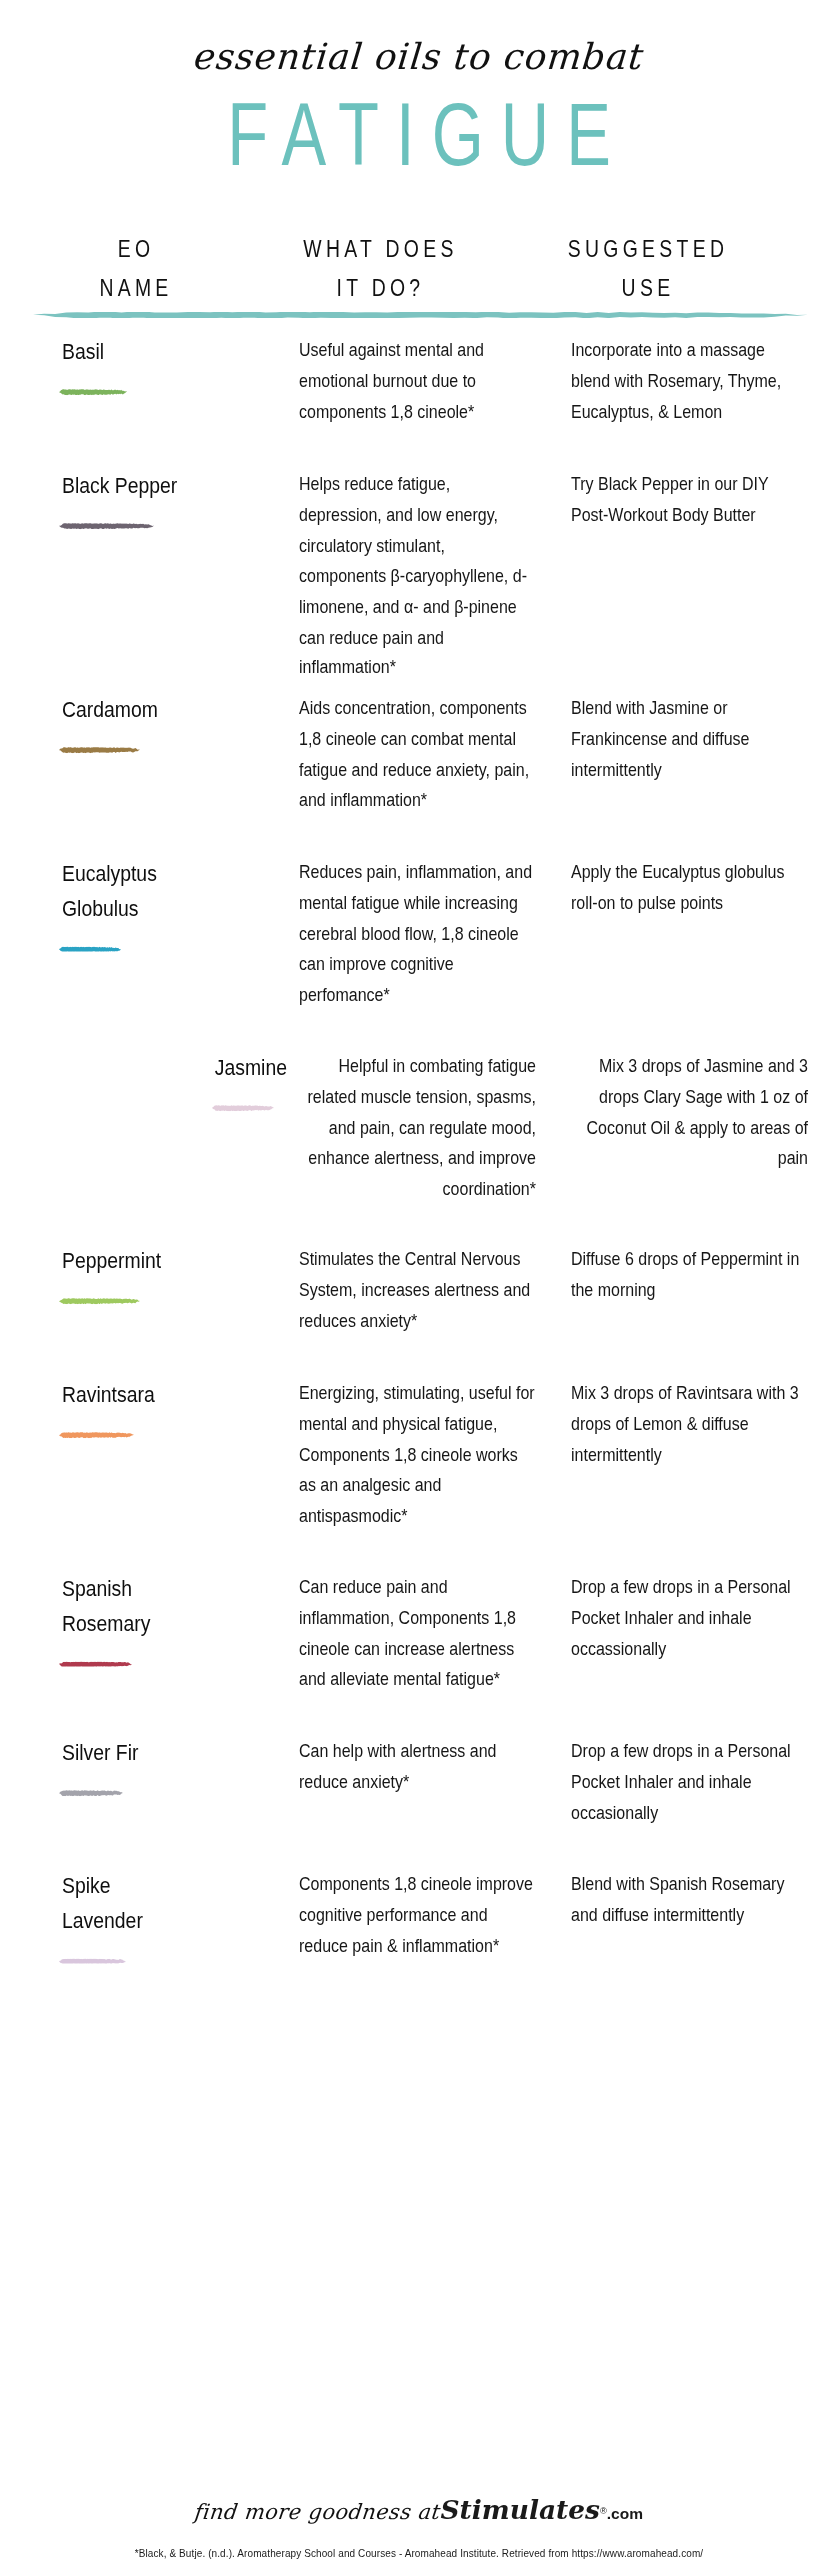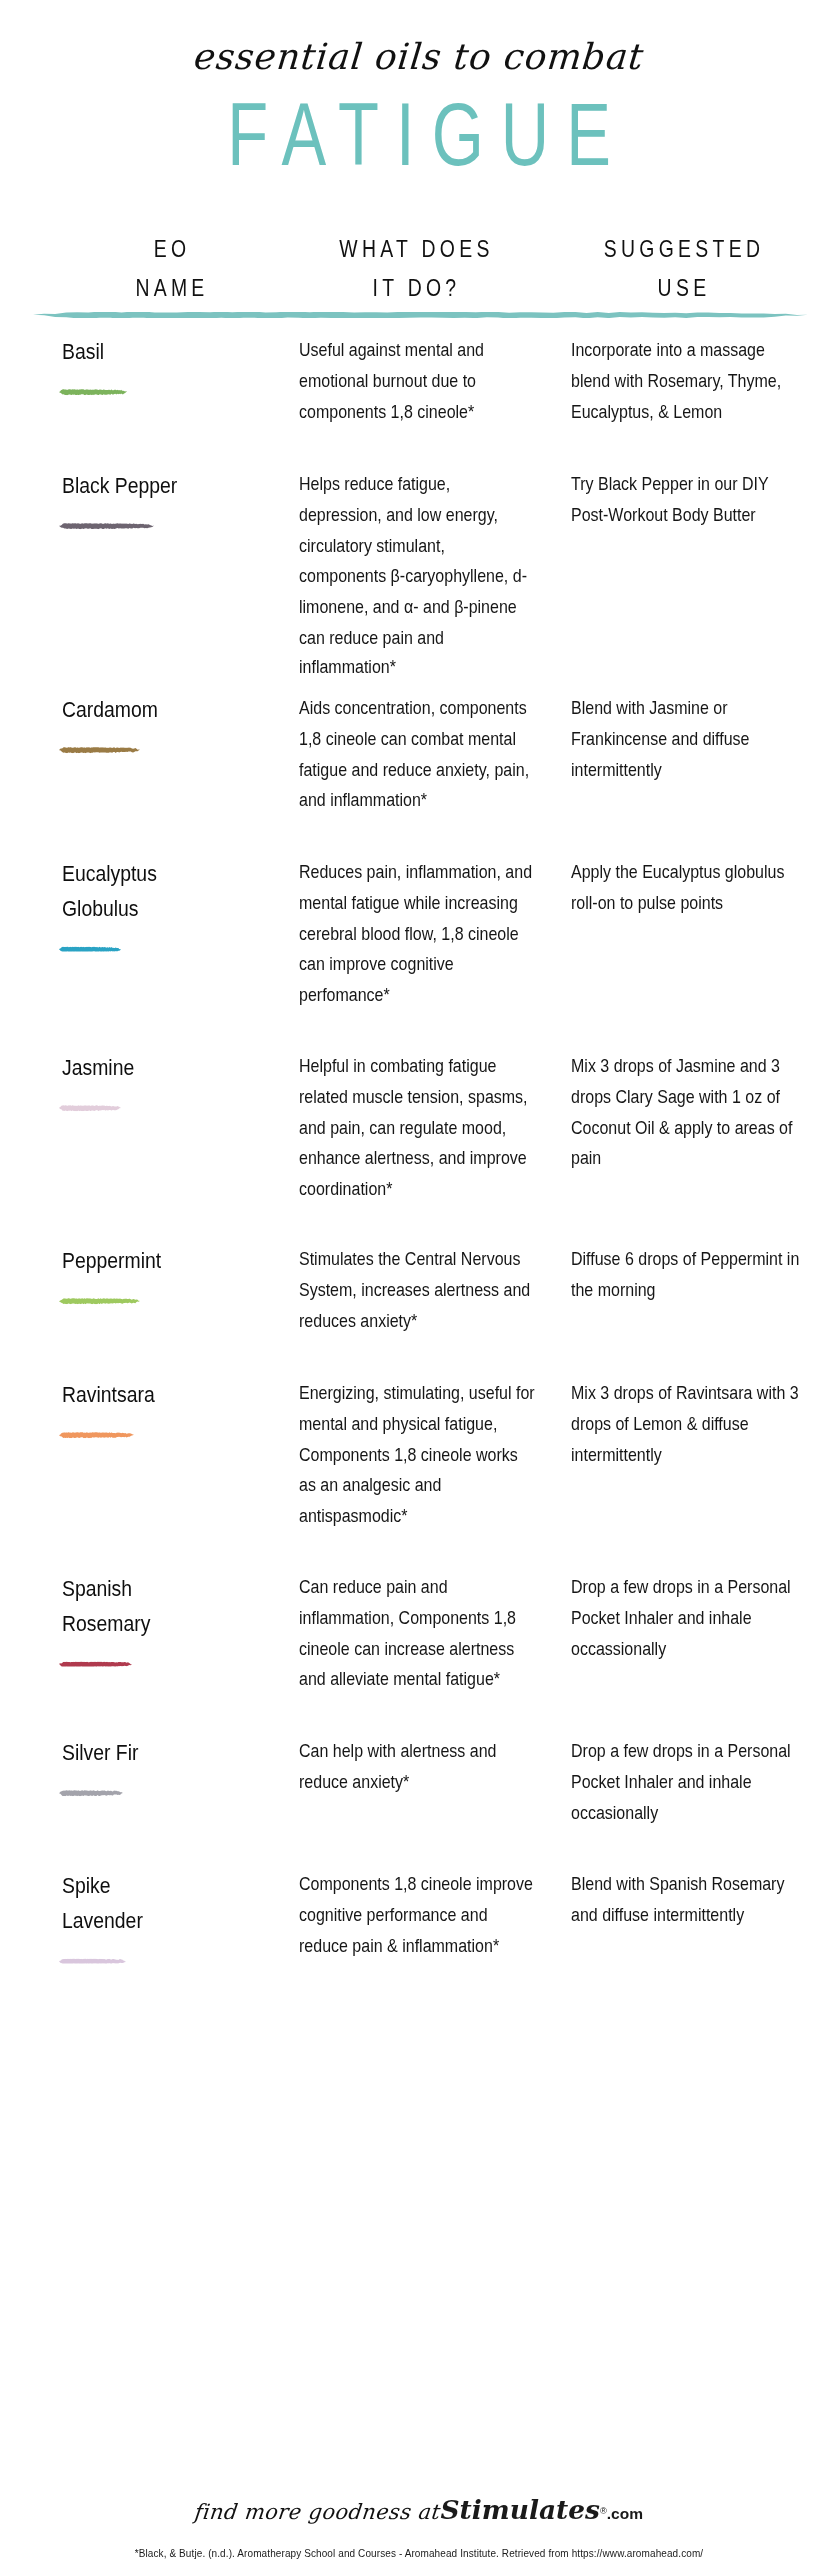--- a/index.html
+++ b/index.html
@@ -46,21 +46,20 @@
     line-height: 1.05;
     transform: scaleY(1.32);
     transform-origin: top center;
   }
 
   
   .col-headers {
     position: relative;
     margin-top: 71px;
     height: 75px;
-    margin-left: 36px;
   }
 
   .col-head {
     position: absolute;
     top: 0;
     font-family: "Liberation Sans", sans-serif;
     font-size: 19.4px;
     font-weight: 400;
     letter-spacing: 4.3px;
     line-height: 1.55;
@@ -233,21 +232,21 @@
     <div class="row" style="height: 189px;">
       <div class="cell cell-name">
         <div><span class="name-text">Eucalyptus</span></div>
         <div><span class="name-text">Globulus<span class="underline" style="width: 62px;"><svg viewBox="0 0 80 6" preserveAspectRatio="none" width="62" height="4.7">
                 <path d="M0.0,2.98L1.1,1.97L2.3,1.82L3.4,0.60L4.6,-0.10L5.7,-0.29L6.9,0.30L8.0,0.05L9.1,0.39L10.3,-0.51L11.4,-0.51L12.6,0.51L13.7,0.23L14.9,-0.14L16.0,0.57L17.1,-0.48L18.3,0.48L19.4,-0.11L20.6,0.16L21.7,-0.46L22.9,0.11L24.0,0.31L25.1,-0.19L26.3,0.56L27.4,0.47L28.6,-0.52L29.7,0.56L30.9,-0.04L32.0,0.18L33.1,0.59L34.3,0.41L35.4,0.08L36.6,-0.01L37.7,0.00L38.9,-0.34L40.0,0.38L41.1,0.36L42.3,0.56L43.4,-0.05L44.6,-0.33L45.7,-0.21L46.9,0.32L48.0,0.72L49.1,0.16L50.3,0.83L51.4,0.53L52.6,-0.17L53.7,0.80L54.9,0.73L56.0,0.43L57.1,0.71L58.3,0.64L59.4,0.15L60.6,1.05L61.7,0.76L62.9,0.61L64.0,1.15L65.1,0.41L66.3,1.15L67.4,0.32L68.6,1.22L69.7,1.09L70.9,1.37L72.0,1.37L73.1,0.92L74.3,1.30L75.4,1.34L76.6,1.56L77.7,2.65L78.9,2.90L80.0,2.64L80.0,2.64L78.9,3.76L77.7,4.42L76.6,4.30L75.4,5.11L74.3,5.17L73.1,4.89L72.0,5.45L70.9,5.53L69.7,5.36L68.6,5.57L67.4,4.76L66.3,5.67L65.1,5.01L64.0,5.82L62.9,5.37L61.7,5.58L60.6,5.95L59.4,5.11L58.3,5.66L57.1,5.79L56.0,5.57L54.9,5.92L53.7,6.05L52.6,5.12L51.4,5.87L50.3,6.22L49.1,5.59L48.0,6.20L46.9,5.83L45.7,5.34L44.6,5.26L43.4,5.57L42.3,6.20L41.1,6.04L40.0,6.09L38.9,5.39L37.7,5.76L36.6,5.77L35.4,5.88L34.3,6.23L33.1,6.43L32.0,6.03L30.9,5.83L29.7,6.45L28.6,5.38L27.4,6.38L26.3,6.48L25.1,5.75L24.0,6.26L22.9,6.06L21.7,5.50L20.6,6.12L19.4,5.86L18.3,6.46L17.1,5.50L16.0,6.56L14.9,5.85L13.7,6.22L12.6,6.50L11.4,5.48L10.3,5.49L9.1,6.38L8.0,6.04L6.9,6.30L5.7,5.71L4.6,5.90L3.4,5.10L2.3,4.82L1.1,3.47L0.0,2.98Z" fill="#2aa3c4"></path>
               </svg></span></span></div>
       </div>
       <div class="cell cell-what">Reduces pain, inflammation, and mental fatigue while increasing cerebral blood flow, 1,8 cineole can improve cognitive perfomance*</div>
       <div class="cell cell-use">Apply the Eucalyptus globulus roll-on to pulse points</div>
     </div>
-    <div class="row" style="height: 189px;">
+    <div class="row" style="height: 189px; text-align: right;">
       <div class="cell cell-name">
         <div><span class="name-text">Jasmine<span class="underline" style="width: 62px;"><svg viewBox="0 0 80 6" preserveAspectRatio="none" width="62" height="4.7">
                 <path d="M0.0,2.61L1.1,2.21L2.3,1.27L3.4,0.20L4.6,-0.00L5.7,-0.20L6.9,0.29L8.0,-0.35L9.1,-0.01L10.3,0.30L11.4,0.55L12.6,-0.34L13.7,-0.05L14.9,-0.28L16.0,0.45L17.1,-0.28L18.3,-0.05L19.4,0.54L20.6,0.11L21.7,0.56L22.9,0.40L24.0,0.43L25.1,-0.27L26.3,0.52L27.4,0.02L28.6,0.25L29.7,0.23L30.9,0.51L32.0,0.28L33.1,0.00L34.3,0.07L35.4,0.33L36.6,0.33L37.7,0.34L38.9,-0.30L40.0,0.52L41.1,0.64L42.3,0.04L43.4,-0.08L44.6,0.31L45.7,0.67L46.9,0.16L48.0,-0.17L49.1,-0.23L50.3,0.57L51.4,0.83L52.6,0.13L53.7,0.47L54.9,0.32L56.0,-0.08L57.1,0.35L58.3,-0.04L59.4,0.78L60.6,0.68L61.7,0.21L62.9,0.87L64.0,0.81L65.1,0.41L66.3,0.69L67.4,1.19L68.6,1.04L69.7,0.71L70.9,1.18L72.0,1.42L73.1,1.42L74.3,1.24L75.4,0.88L76.6,1.44L77.7,1.58L78.9,2.35L80.0,2.70L80.0,2.70L78.9,3.21L77.7,3.35L76.6,4.18L75.4,4.65L74.3,5.11L73.1,5.39L72.0,5.49L70.9,5.35L69.7,4.97L68.6,5.39L67.4,5.63L66.3,5.21L65.1,5.01L64.0,5.48L62.9,5.63L61.7,5.04L60.6,5.58L59.4,5.73L58.3,4.98L57.1,5.43L56.0,5.06L54.9,5.52L53.7,5.72L52.6,5.43L51.4,6.17L50.3,5.96L49.1,5.21L48.0,5.30L46.9,5.68L45.7,6.22L44.6,5.90L43.4,5.54L42.3,5.69L41.1,6.32L40.0,6.23L38.9,5.43L37.7,6.10L36.6,6.10L35.4,6.13L34.3,5.89L33.1,5.84L32.0,6.14L30.9,6.38L29.7,6.12L28.6,6.15L27.4,5.93L26.3,6.45L25.1,5.66L24.0,6.38L22.9,6.35L21.7,6.52L20.6,6.08L19.4,6.51L18.3,5.92L17.1,5.70L16.0,6.44L14.9,5.71L13.7,5.94L12.6,5.65L11.4,6.55L10.3,6.29L9.1,5.98L8.0,5.65L6.9,6.29L5.7,5.80L4.6,6.00L3.4,4.70L2.3,4.27L1.1,3.71L0.0,2.61Z" fill="#e2cddb"></path>
               </svg></span></span></div>
       </div>
       <div class="cell cell-what">Helpful in combating fatigue related muscle tension, spasms, and pain, can regulate mood, enhance alertness, and improve coordination*</div>
       <div class="cell cell-use">Mix 3 drops of Jasmine and 3 drops Clary Sage with 1 oz of Coconut Oil &amp; apply to areas of pain</div>
     </div>
     <div class="row" style="height: 129px;">
       <div class="cell cell-name">

